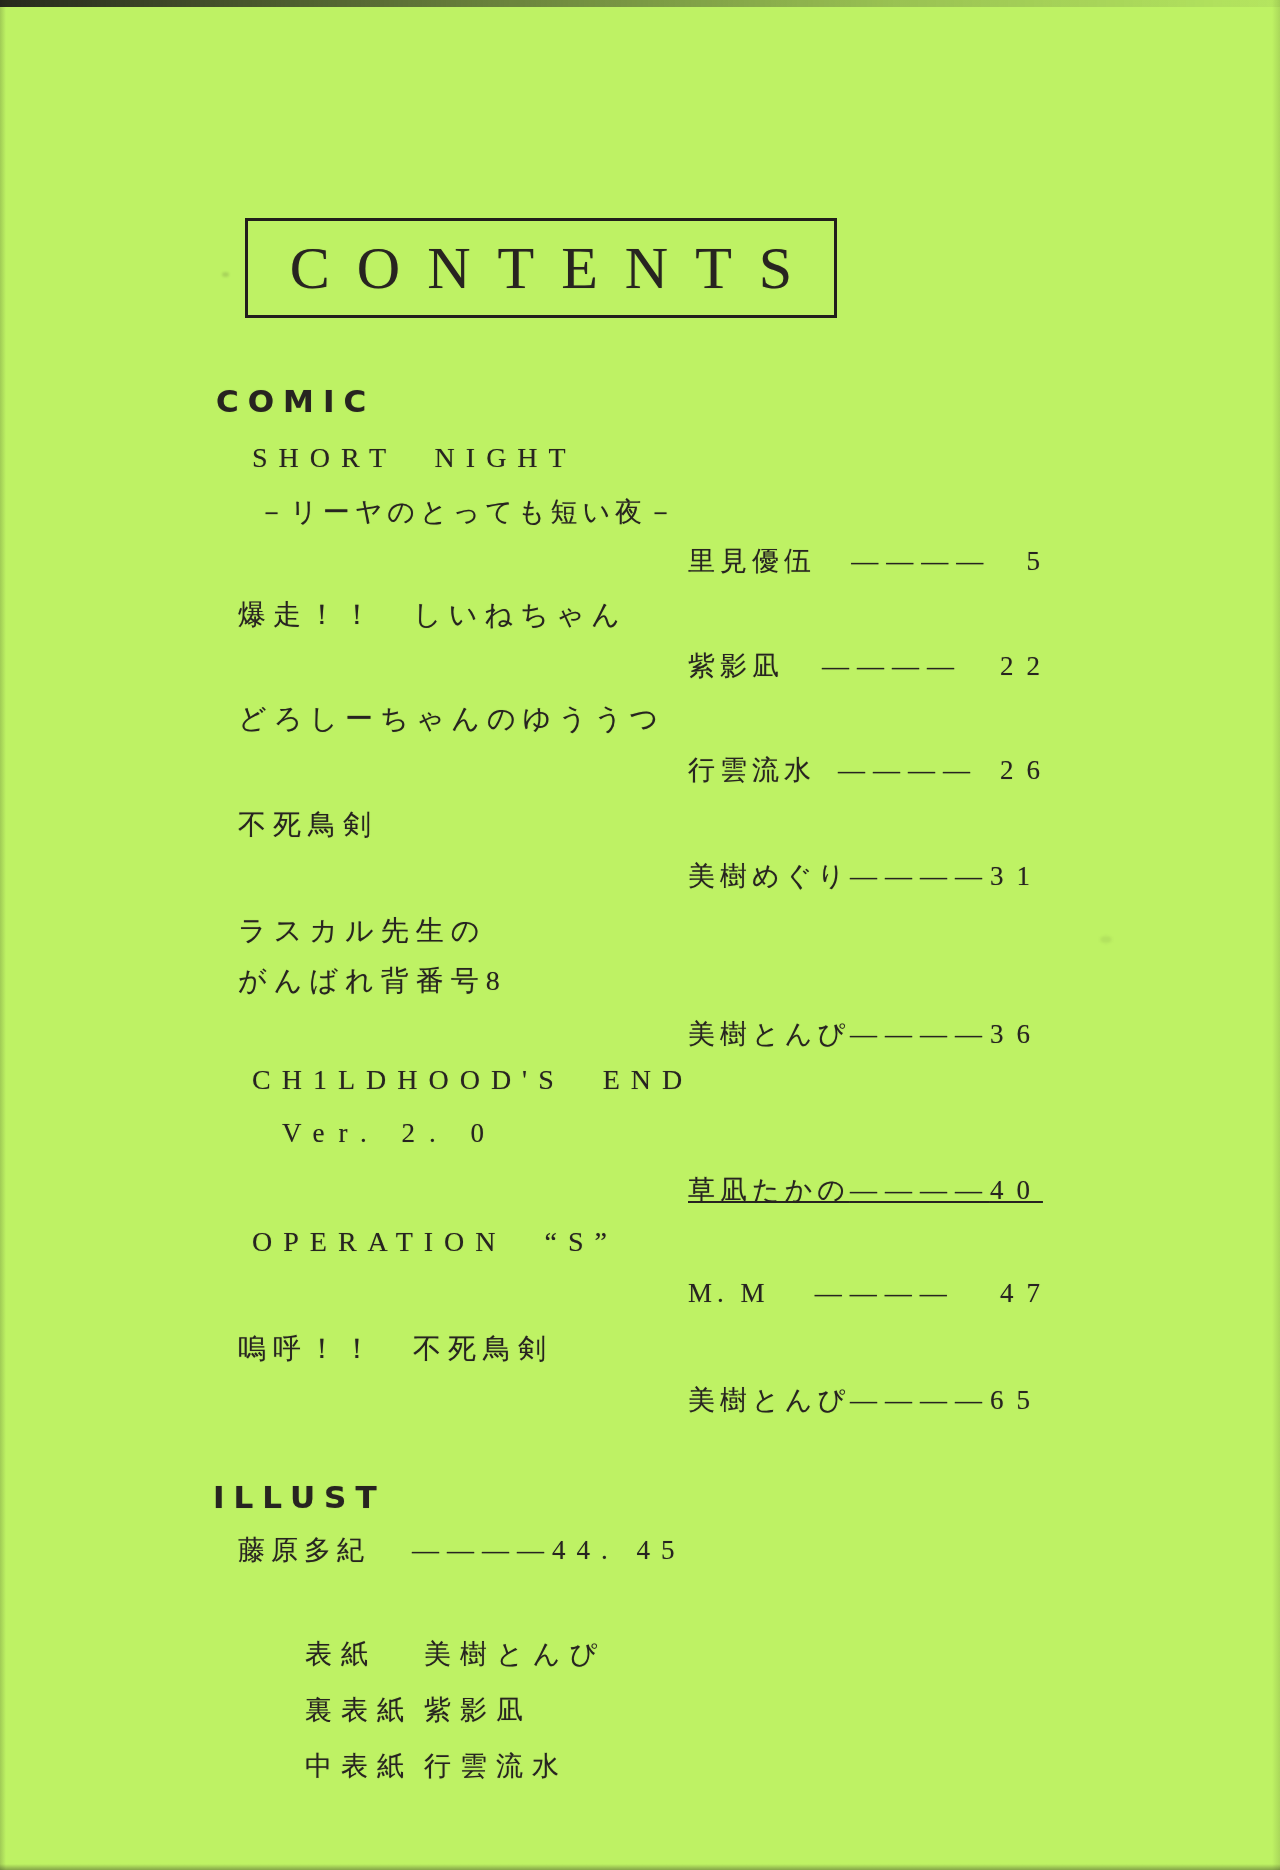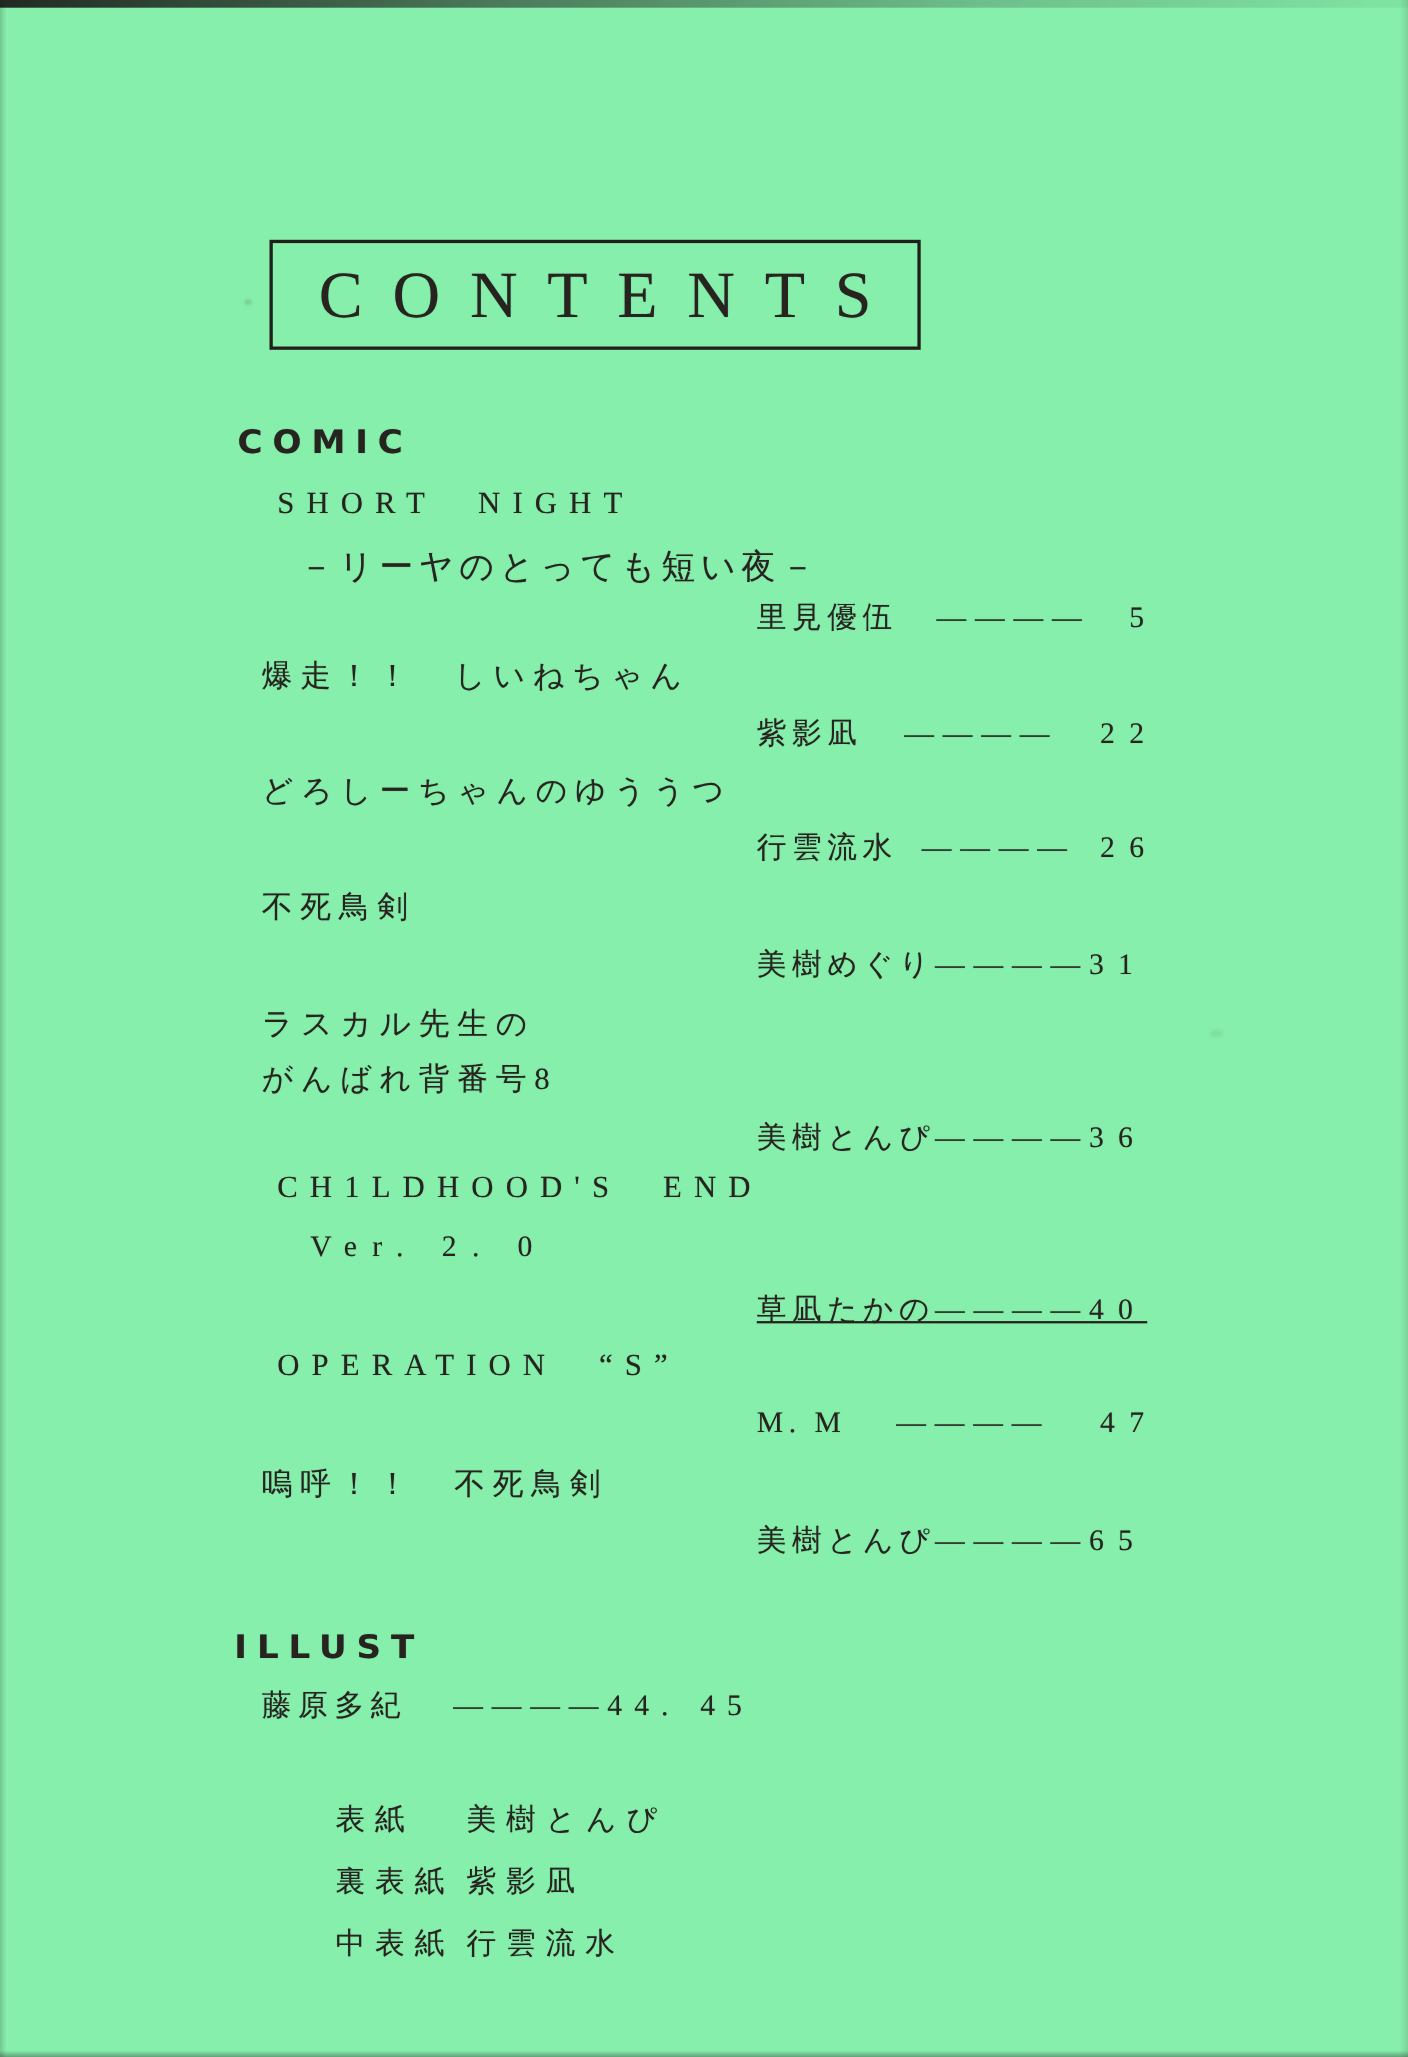--- a/index.html
+++ b/index.html
@@ -1,19 +1,19 @@
 <!DOCTYPE html>
 <html><head>
 <meta charset="utf-8">
 <style>
   html,body{margin:0;padding:0;background:#dddad5;}
   .page{
     position:relative;
     width:1280px;height:1870px;
-    background:#86efac;
+    background:#bef264;
     overflow:hidden;
     font-family:"Liberation Serif", serif;
   }
   .ink{color:#272420;text-shadow:0 0 1px rgba(39,36,32,.35);white-space:nowrap;}
 
   
   .contents-box{
     position:absolute;left:245px;top:218px;width:586px;height:94px;
     border:3px solid #221f1b;
     display:flex;align-items:center;justify-content:center;
@@ -87,21 +87,21 @@
 
 <div class="page">
 
   <div class="contents-box">
     <span class="contents-title ink">CONTENTS</span>
   </div>
 
   <div class="sec-heading ink" style="left:216px;top:384px;">COMIC</div>
 
   <div class="line en ink" style="left:252px;top:442px;">SHORT NIGHT</div>
-  <div class="line jp ink" style="left:272px;top:494px;font-size:31px;letter-spacing:5px;">－リーヤのとっても短い夜－</div>
+  <div class="line jp ink" style="left:258px;top:494px;font-size:27px;letter-spacing:5px;">－リーヤのとっても短い夜－</div>
   <div class="arow spread ink" style="top:543px;">
     <span class="author">里見優伍</span>
     <span class="dashes">――――</span>
     <span class="pageno">5</span>
   </div>
 
   <div class="line jp ink" style="left:238px;top:596px;">爆走！！　しいねちゃん</div>
   <div class="arow spread ink" style="top:648px;">
     <span class="author">紫影凪</span>
     <span class="dashes">――――</span>

